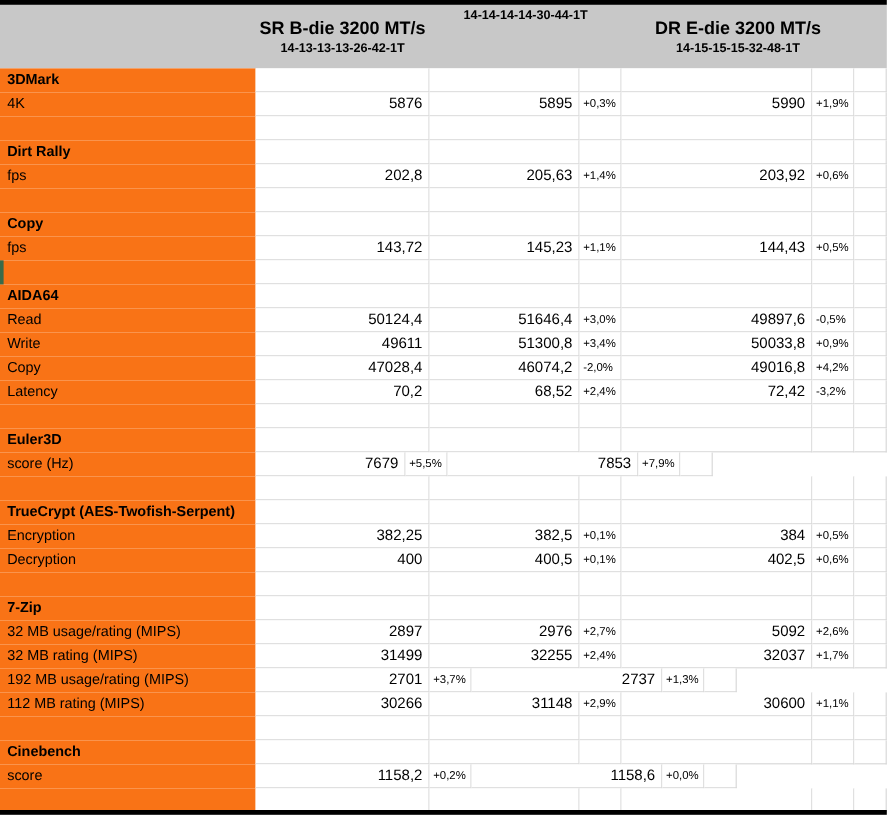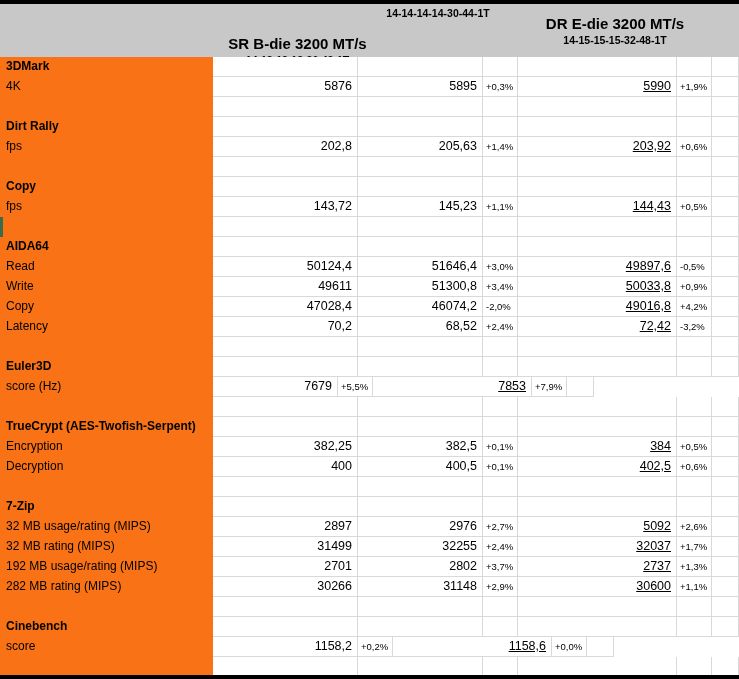--- a/index.html
+++ b/index.html
@@ -10,37 +10,37 @@
     color: #000000;
     overflow: hidden;
   }
   .frame { position: relative; width: 739px; height: 679px; background: #ffffff; }
 
   .bar-top    { position: absolute; left: 0; top: 0;    width: 739px; height: 4px; background: #000000; z-index: 5; }
   .bar-bottom { position: absolute; left: 0; top: 675px; width: 739px; height: 4px; background: #000000; z-index: 5; }
 
   .header { position: absolute; left: 0; top: 4px; width: 739px; height: 53px; background: #c8c8c8; }
   .header-col { position: absolute; top: 0; height: 100%; text-align: center; }
-  .header-col.col1 { left: 225px; width: 145px; margin-top: 20px; }
+  .header-col.col1 { left: 213px; width: 145px; }
   .header-col.col2 { left: 358px; width: 160px; }
   .header-col.col3 { left: 518px; width: 194px; }
   .header-title   { font-weight: bold; font-size: 15px;   line-height: 15px; margin-top: 12px; white-space: nowrap; }
   .header-timings { font-weight: bold; font-size: 10.5px; line-height: 12px; margin-top: 3px;  white-space: nowrap; }
 
   .table-body { position: absolute; left: 0; top: 57px; }
   .row { display: flex; height: 20px; }
   .cell { box-sizing: border-box; height: 20px; line-height: 19px; overflow: hidden; white-space: nowrap; }
 
   .c-label { width: 213px; background: #f97316; font-size: 12px; padding-left: 6px; }
   .row.section .c-label { font-weight: bold; }
 
   .c-white { background: #ffffff; border-right: 1px solid #d9d9d9; border-bottom: 1px solid #d9d9d9; }
   .c-v1 { width: 145px; }
   .c-v2 { width: 125px; }
-  .c-v3 { width: 159px; text-decoration: underline; }
+  .c-v3 { width: 159px; }
   .c-val { font-size: 12.5px; text-align: right; padding-right: 5px; }
   .c-pct { width: 35px; font-size: 9.5px; text-align: left; padding-left: 3px; }
   .c-extra { width: 27px; }
 
   .marker-green { position: absolute; left: 0; top: 217px; width: 3px; height: 20px; background: #3a6b4a; z-index: 4; }
 </style>
 </head>
 <body>
 
 <div class="frame">
@@ -281,28 +281,27 @@
         <div class="cell c-white c-val c-v1">31499</div>
         <div class="cell c-white c-val c-v2">32255</div>
         <div class="cell c-white c-pct">+2,4%</div>
         <div class="cell c-white c-val c-v3">32037</div>
         <div class="cell c-white c-pct">+1,7%</div>
         <div class="cell c-white c-extra"></div>
       </div>
       <div class="row data">
         <div class="cell c-label">192 MB usage/rating (MIPS)</div>
         <div class="cell c-white c-val c-v1">2701</div>
-        <div class="cell c-white c-val c-v2">2802</div>
         <div class="cell c-white c-pct">+3,7%</div>
         <div class="cell c-white c-val c-v3">2737</div>
         <div class="cell c-white c-pct">+1,3%</div>
         <div class="cell c-white c-extra"></div>
       </div>
       <div class="row data">
-        <div class="cell c-label">282 MB rating (MIPS)</div>
+        <div class="cell c-label">112 MB rating (MIPS)</div>
         <div class="cell c-white c-val c-v1">30266</div>
         <div class="cell c-white c-val c-v2">31148</div>
         <div class="cell c-white c-pct">+2,9%</div>
         <div class="cell c-white c-val c-v3">30600</div>
         <div class="cell c-white c-pct">+1,1%</div>
         <div class="cell c-white c-extra"></div>
       </div>
       <div class="row empty">
         <div class="cell c-label"></div>
         <div class="cell c-white c-val c-v1"></div>

